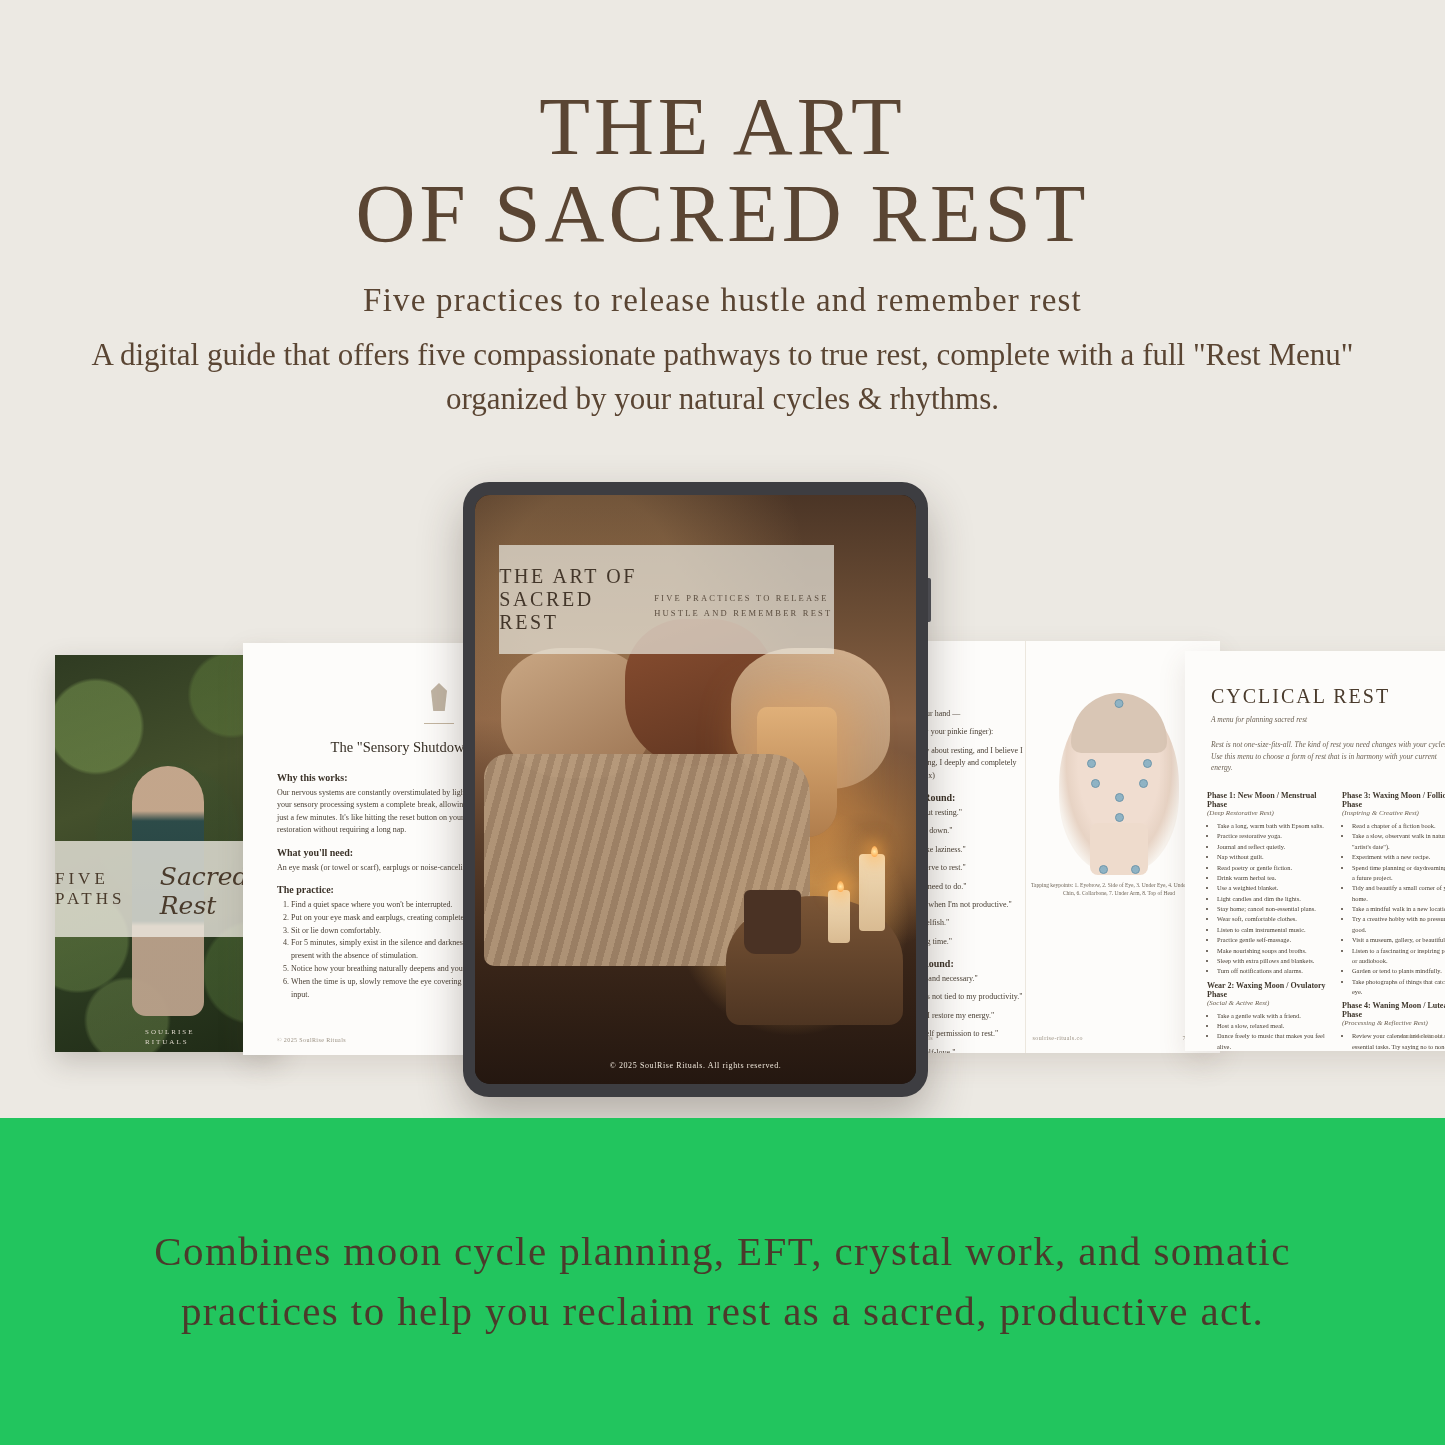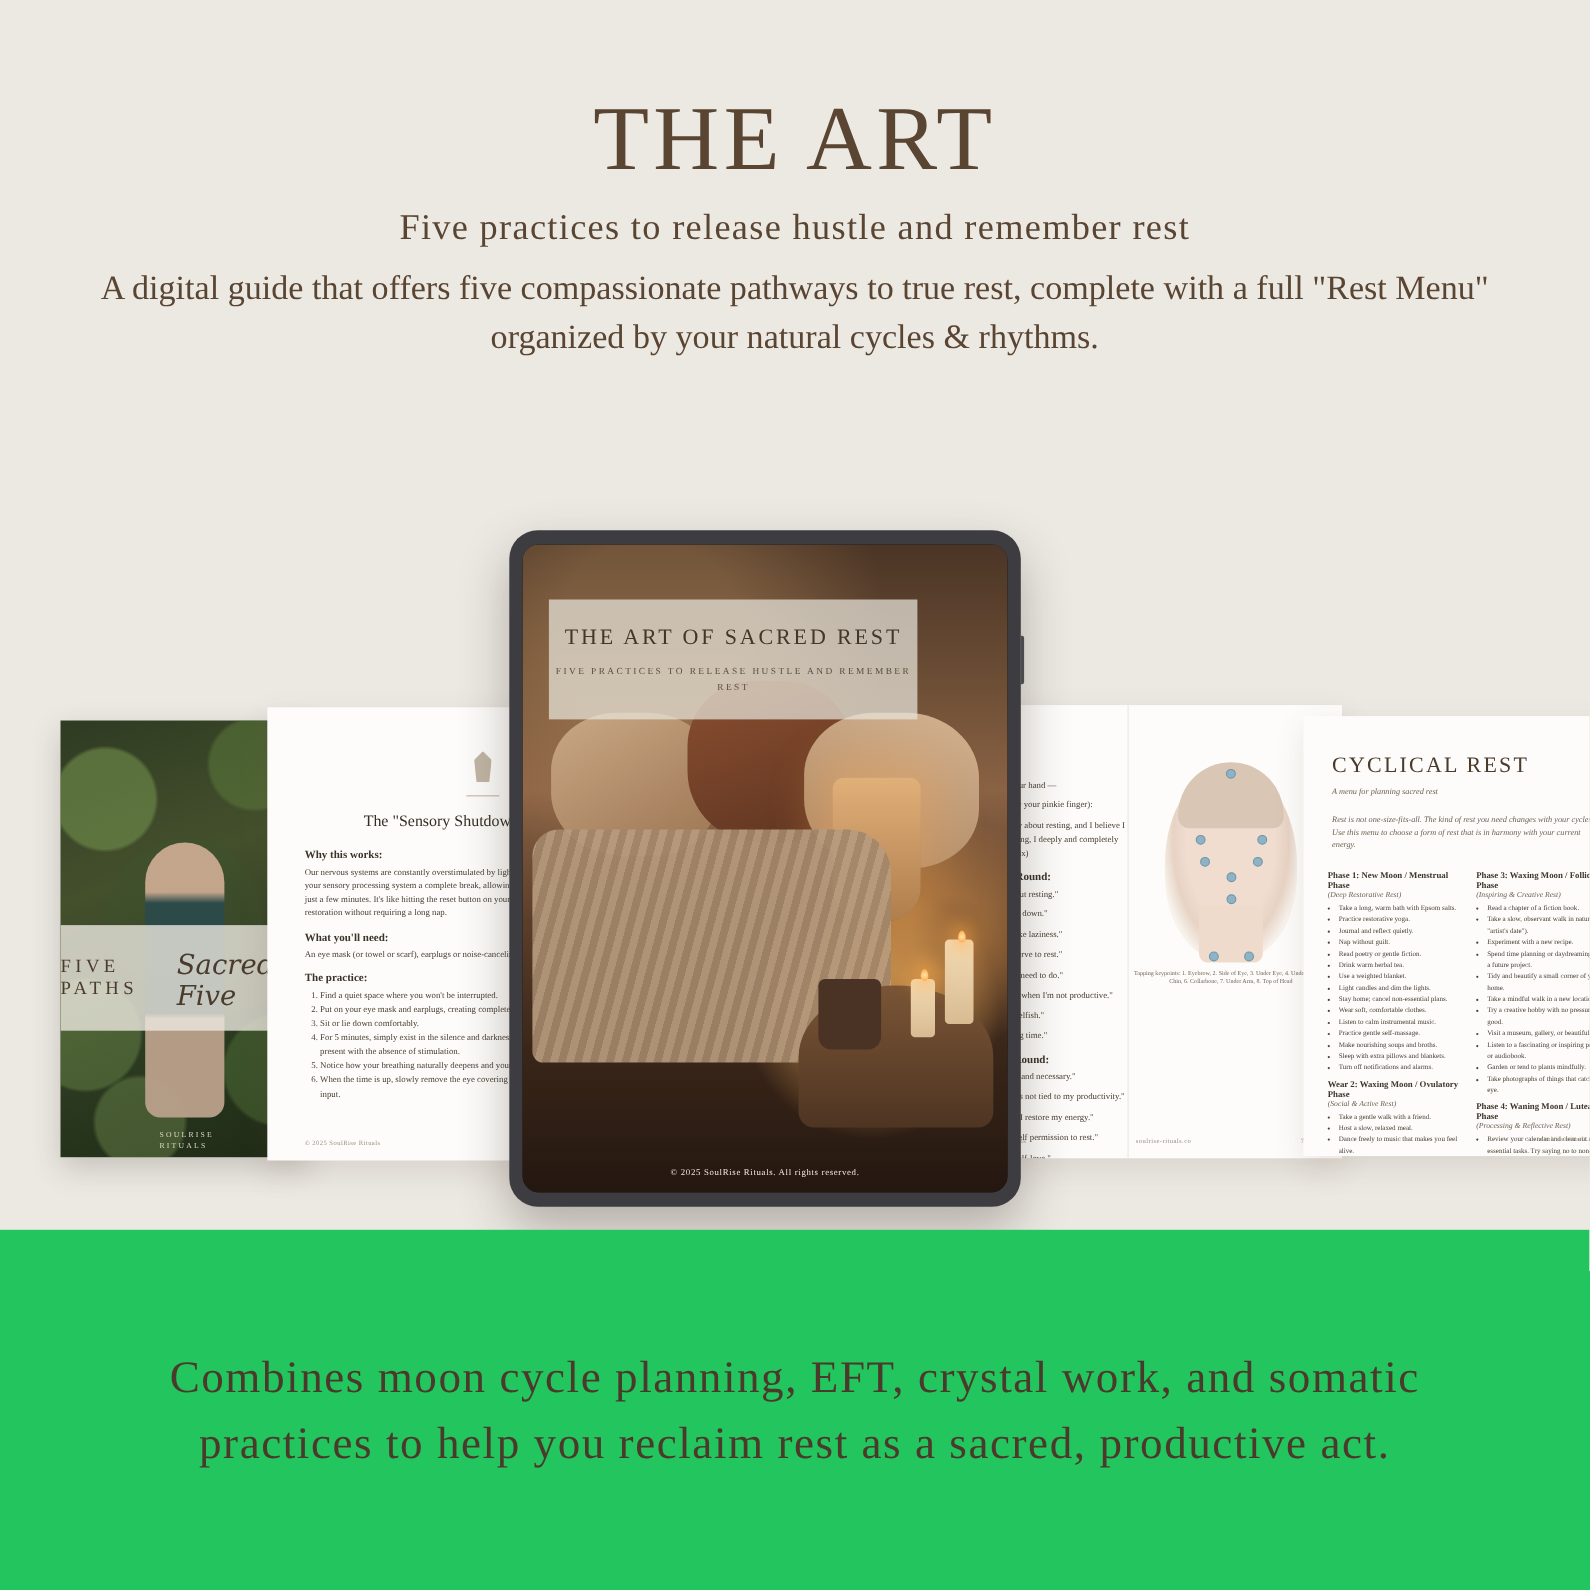--- a/index.html
+++ b/index.html
@@ -442,24 +442,24 @@
     box-shadow: 0 0 40px 18px rgba(255,168,80,.30);
   }
   .cover-band {
     position: absolute;
     left: 5.5%;
     top: 8.5%;
     width: 76%;
     height: 18.5%;
     background: rgba(232,228,219,0.72);
     display: flex;
-    flex-direction: column;
+    flex-direction: row;
     align-items: center;
     justify-content: center;
-    text-align: center;
+    text-align: left;
   }
   .cover-band-title {
     font-size: 20px;
     letter-spacing: 2.6px;
     color: #43362a;
   }
   .cover-band-sub {
     font-size: 8.5px;
     letter-spacing: 2.2px;
     color: #5c4e40;
@@ -498,32 +498,33 @@
     padding: 0 90px;
   }
 </style>
 </head>
 <body>
 
 <div class="stage">
 
   <div class="header">
     <div class="title-line1">THE ART</div>
+    <div class="title-line2">OF SACRED REST</div>
     <div class="subtitle">Five practices to release hustle and remember rest</div>
     <div class="description">A digital guide that offers five compassionate pathways to true rest, complete with a full "Rest Menu" organized by your natural cycles &amp; rhythms.</div>
   </div>
 
   <div class="mockups">
 
     <div class="cover-left">
       <div class="foliage"></div>
       <div class="figure"></div>
       <div class="band">
         <div class="band-title">FIVE PATHS</div>
-        <div class="band-script">Sacred Five</div>
+        <div class="band-script">Sacred Rest</div>
       </div>
       <div class="footer-text">SOULRISE RITUALS</div>
     </div>
 
     <div class="sheet sheet-2">
       <div class="sheet-inner">
         <div class="mini-icon">
           <div class="crystal"></div>
           <div class="rays"></div>
         </div>

